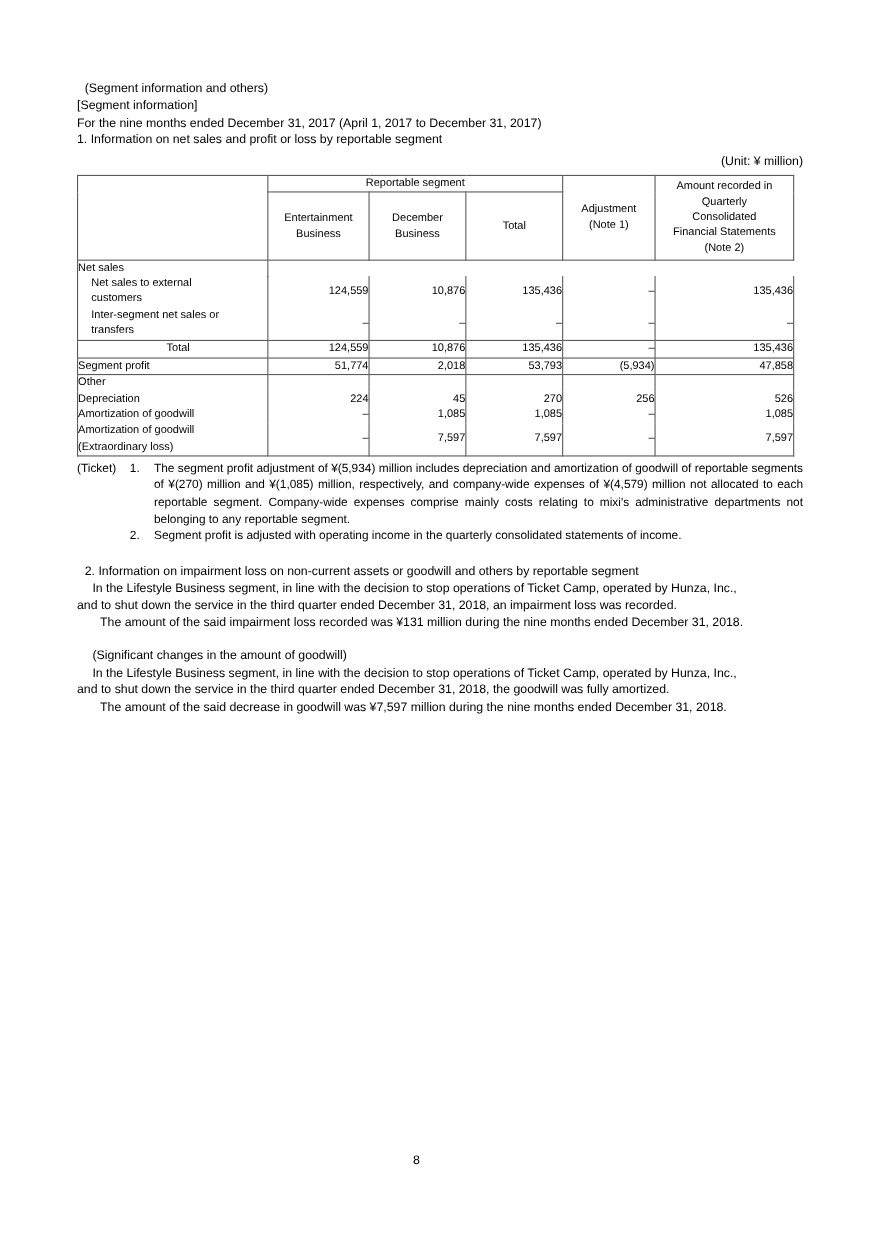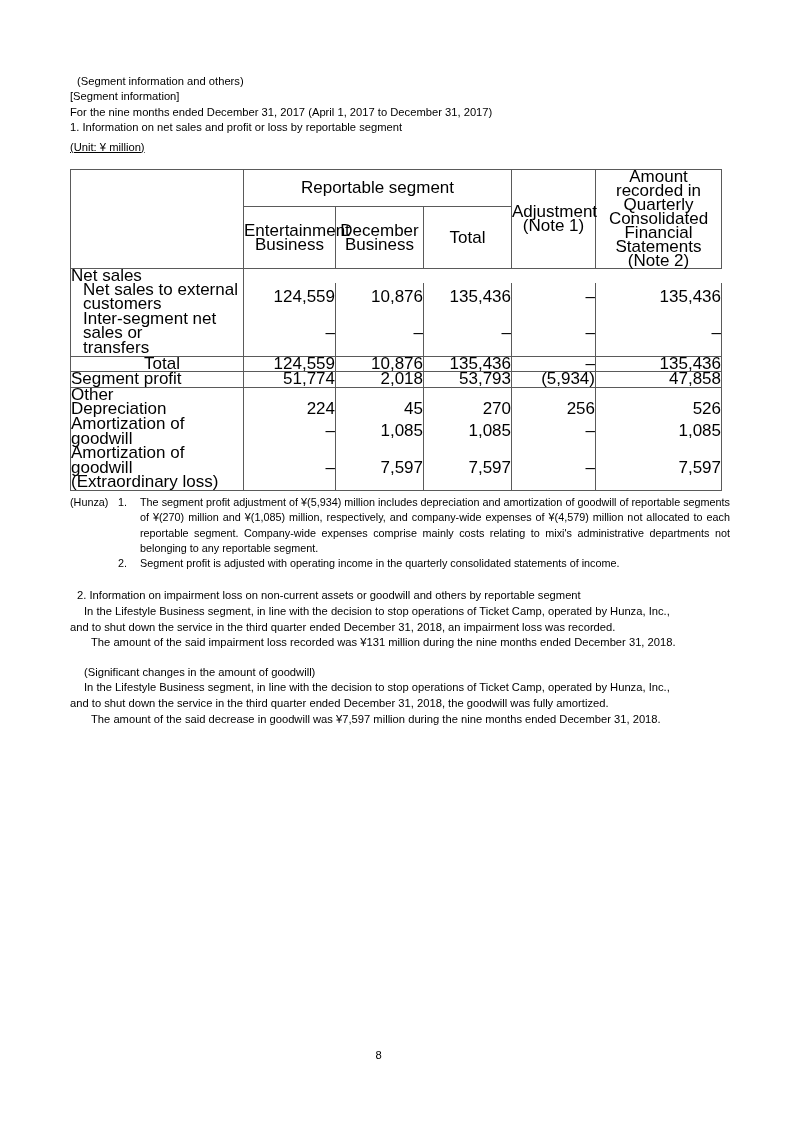--- a/index.html
+++ b/index.html
@@ -29,32 +29,31 @@
   
   .hline {
     font-size: 11.2px;
     line-height: 15.4px;
     white-space: pre;
   }
   .indent-1 { padding-left: 7px; }
   .unit-line {
     font-size: 11.2px;
     line-height: 15.4px;
-    text-align: left;
+    text-align: right;
     margin-top: 4px;
-    margin-bottom: 14px;
-    text-decoration: underline;
+    margin-bottom: 4px;
   }
 
   
   table.seg {
     border-collapse: collapse;
     width: 651px;
     table-layout: fixed;
-    font-size: 17px;
+    font-size: 10px;
   }
   table.seg td {
     border: 1px solid #5a5a5a;
     padding: 0;
     vertical-align: middle;
   }
   .hd {
     text-align: center;
     line-height: 14px;
     padding: 3px 3px;
@@ -287,21 +286,21 @@
           <td class="num nb-top">7,597</td>
           <td class="num nb-top">–</td>
           <td class="num nb-top">7,597</td>
         </tr>
 
       </tbody>
     </table>
 
     <div class="notes">
       <div class="notes-row">
-        <div class="notes-tag">(Hunza)</div>
+        <div class="notes-tag">(Ticket)</div>
         <div class="notes-num">1.</div>
         <div class="notes-body">The segment profit adjustment of ¥(5,934) million includes depreciation and amortization of goodwill of reportable segments of ¥(270) million and ¥(1,085) million, respectively, and company-wide expenses of ¥(4,579) million not allocated to each reportable segment. Company-wide expenses comprise mainly costs relating to mixi's administrative departments not belonging to any reportable segment.</div>
       </div>
       <div class="notes-row">
         <div class="notes-tag"></div>
         <div class="notes-num">2.</div>
         <div class="notes-body nojust">Segment profit is adjusted with operating income in the quarterly consolidated statements of income.</div>
       </div>
     </div>
 

